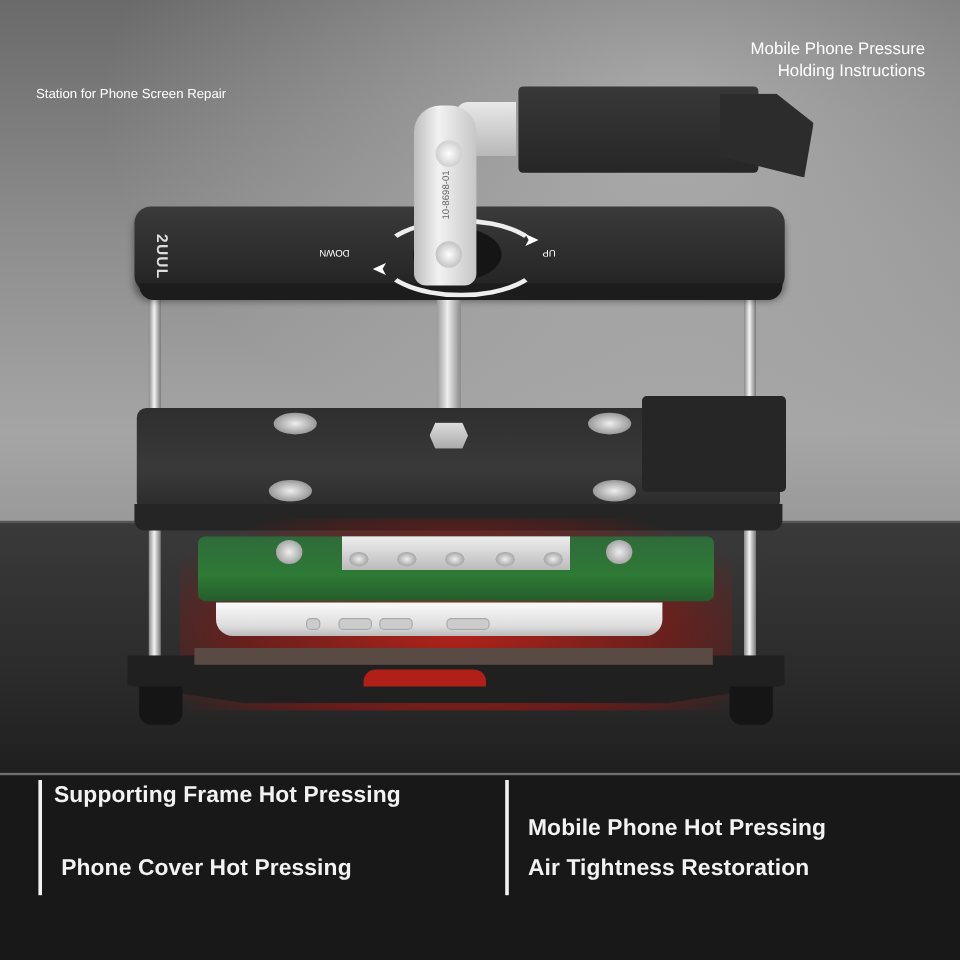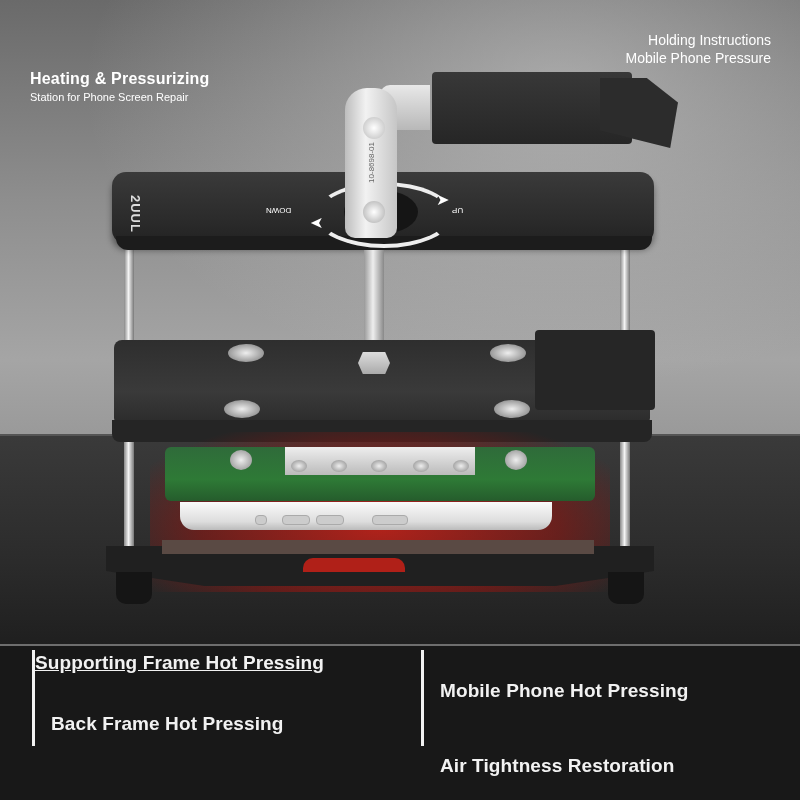--- a/index.html
+++ b/index.html
@@ -68,26 +68,25 @@
 </style>
 </head>
 <body>
 
 <div class="bg"></div>
 <div class="bg-hi"></div>
 <div class="table-edge"></div>
 <div class="table"></div>
 
 <div class="title-l">
-  <div class="big">Heating &amp; Pressurizing</div>
   <div class="small">Station for Phone Screen Repair</div>
 </div>
 <div class="title-r">
+  <div>Mobile Phone Pressure</div>
   <div>Holding Instructions</div>
-  <div>Mobile Phone Pressure</div>
 </div>
 
 <div>
   <div class="rod" style="left:124px;top:246px;height:320px;"></div>
   <div class="rod" style="left:620px;top:246px;height:320px;"></div>
 
   <div class="handle"></div>
   <div class="handle-tip"></div>
   <div class="bracket"></div>
 
@@ -137,16 +136,16 @@
   <div class="base"></div>
   <div class="pad"></div>
   <div class="notch"></div>
   <div class="foot" style="left:116px;"></div>
   <div class="foot" style="left:608px;"></div>
 </div>
 
 <div class="panel"></div>
 <div class="vline" style="left:32px;top:650px;"></div>
 <div class="vline" style="left:421px;top:650px;"></div>
-<div class="feature" style="left:35px;top:652px;text-decoration:underline;">Supporting Frame Hot Pressing</div>
-<div class="feature" style="left:51px;top:713px;">Back Frame Hot Pressing</div>
+<div class="feature" style="left:45px;top:652px;">Supporting Frame Hot Pressing</div>
+<div class="feature" style="left:51px;top:713px;">Phone Cover Hot Pressing</div>
 <div class="feature" style="left:440px;top:680px;">Mobile Phone Hot Pressing</div>
-<div class="feature" style="left:440px;top:755px;">Air Tightness Restoration</div>
+<div class="feature" style="left:440px;top:713px;">Air Tightness Restoration</div>
 
 </body></html>

